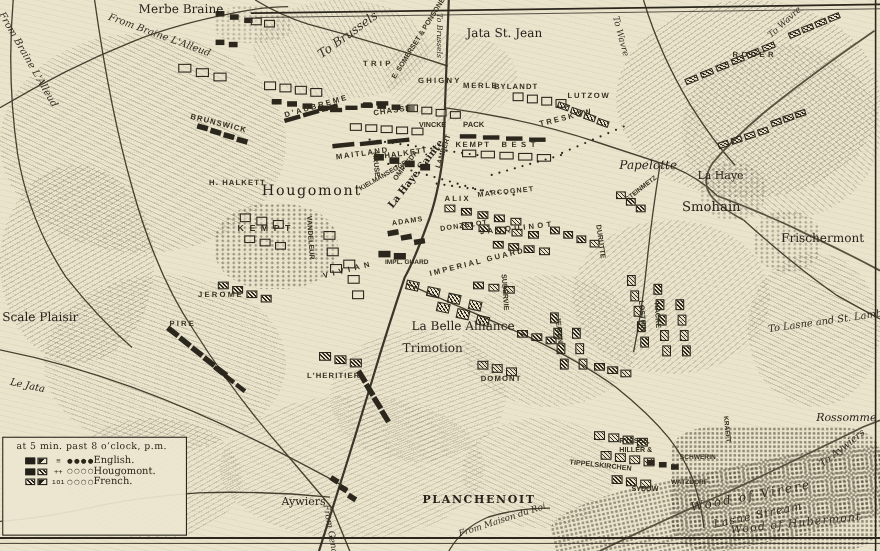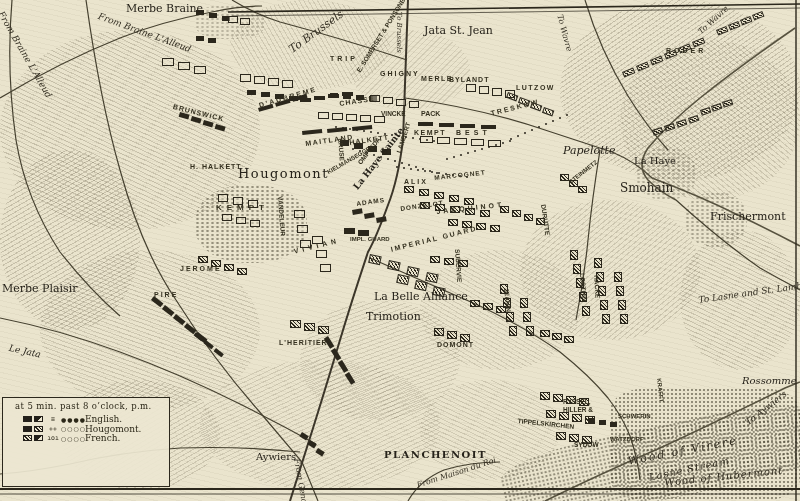--- a/index.html
+++ b/index.html
@@ -361,21 +361,21 @@
       <div class="lbl place" style="left: 424px; top: 25px; font-size: 11px;">Jata St. Jean</div>
       <div class="lbl place" style="left: 238px; top: 167px; font-size: 13px; letter-spacing: 1.5px;">Hougomont</div>
       <div class="lbl place" style="left: 374px; top: 291px; font-size: 11px;">La Belle Alliance</div>
       <div class="lbl place" style="left: 366px; top: 311px; font-size: 11px;">Trimotion</div>
       <div class="lbl place" style="left: 256px; top: 452px; font-size: 10px;">Aywiers</div>
       <div class="lbl place" style="left: 384px; top: 450px; font-size: 10px; letter-spacing: 1.5px; font-weight: bold;">PLANCHENOIT</div>
       <div class="lbl place" style="left: 563px; top: 145px; font-size: 11px; font-style: italic;">Papelotte</div>
       <div class="lbl place" style="left: 634px; top: 156px; font-size: 10px;">La Haye</div>
       <div class="lbl place" style="left: 620px; top: 182px; font-size: 12px;">Smohain</div>
       <div class="lbl place" style="left: 710px; top: 211px; font-size: 11px;">Frischermont</div>
-      <div class="lbl place" style="left: 2px; top: 283px; font-size: 11px;">Merbe Plaisir</div>
+      <div class="lbl place" style="left: 2px; top: 283px; font-size: 11px;">Scale Plaisir</div>
       <div class="lbl place" style="left: 10px; top: 344px; font-size: 9px; font-style: italic; transform: rotate(12deg);">Le Jata</div>
       <div class="lbl place" style="left: 742px; top: 376px; font-size: 10px; font-style: italic;">Rossomme</div>
       <div class="lbl place" style="left: 352px; top: 186px; font-size: 9px; font-weight: bold; transform: rotate(-52deg);">La Haye Sainte</div>
       <div class="lbl road" style="left: 4px; top: 10px; font-size: 9px; transform: rotate(60deg);">From Braine L'Alleud</div>
       <div class="lbl road" style="left: 100px; top: 12px; font-size: 9px; transform: rotate(20deg);">From Braine L'Alleud</div>
       <div class="lbl road" style="left: 287px; top: 46px; font-size: 11px; transform: rotate(-36deg);">To Brussels</div>
       <div class="lbl road" style="left: 402px; top: 12px; font-size: 7px; transform: rotate(90deg);">To Brussels</div>
       <div class="lbl road" style="left: 563px; top: 14px; font-size: 8px; transform: rotate(75deg);">To Wavre</div>
       <div class="lbl road" style="left: 697px; top: 30px; font-size: 8px; transform: rotate(-42deg);">To Wavre</div>
       <div class="lbl road" style="left: 744px; top: 420px; font-size: 9px; transform: rotate(-38deg);">To Aywiers</div>

